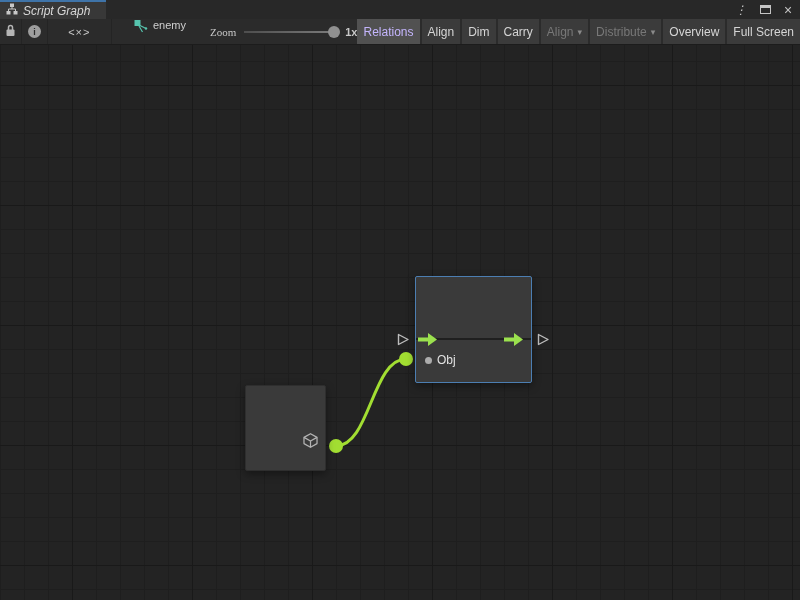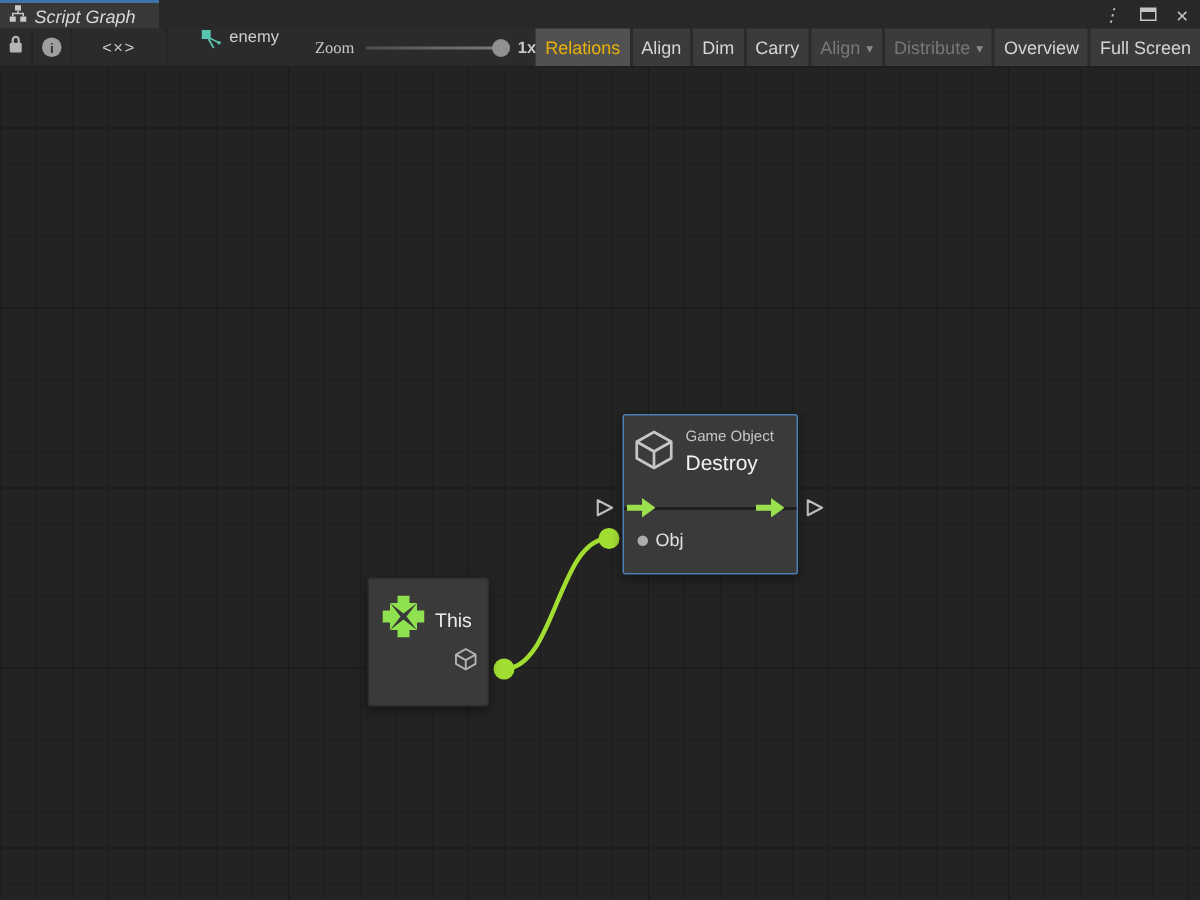--- a/index.html
+++ b/index.html
@@ -30,21 +30,21 @@
                 color:#C8C8C8; font-size:11px;font-family:Liberation Serif, serif; }
   .slider { margin-left:8px; display:flex; align-items:center; }
   .slider-track { width:88px; height:2px; background:linear-gradient(to right,#4E4E4E,#7A7A7A); }
   .slider-handle { width:12px; height:12px; border-radius:50%; background:#909090;
                    margin-left:-4px; }
   .zoom-value { margin-left:5px; color:#C8C8C8; font-size:11px; display:flex; align-items:center;font-weight:bold; }
   .btn-group { margin-left:auto; display:flex; gap:2px; }
   .tbtn { background:#3B3B3B; color:#D5D5D5; font-size:12px; border:none;
           padding:0 6px; display:flex; align-items:center; gap:4px; cursor:default;
           white-space:nowrap; }
-  .tbtn.active { background:#515151; color:#eab308; }
+  .tbtn.active { background:#515151; color:#c4b5fd; }
   .tbtn.disabled { color:#787878; }
   .tbtn .dd { font-size:9px; color:#8A8A8A; }
   .tbtn.gap-left { margin-left:0; }
 
   
   .canvas { position:relative; width:800px; height:555px; background-color:#232323;
     background-image:
       linear-gradient(to right, #191919 1px, transparent 1px),
       linear-gradient(to bottom, #191919 1px, transparent 1px),
       linear-gradient(to right, #1e1e1e 1px, transparent 1px),
@@ -178,60 +178,32 @@
       <polygon points="1.5,1.5 11,6.5 1.5,11.5" fill="none" stroke="#BDBDBD" stroke-width="1.4" stroke-linejoin="round"></polygon>
     </svg>
   </span>
   <span class="port-tri tri-right">
     <svg width="13" height="13" viewBox="0 0 13 13">
       <polygon points="1.5,1.5 11,6.5 1.5,11.5" fill="none" stroke="#BDBDBD" stroke-width="1.4" stroke-linejoin="round"></polygon>
     </svg>
   </span>
 
   <div class="node node-this">
-    <div class="this-row">
-      <span>
-        <svg width="28" height="28" viewBox="0 0 28 28">
-          <g fill="#8FE14F">
-            <polygon points="10,0 18,0 18,5 23,5 14,12 5,5 10,5"></polygon>
-            <polygon points="10,28 10,23 5,23 14,16 23,23 18,23 18,28"></polygon>
-            <polygon points="0,10 5,10 5,5 12,14 5,23 5,18 0,18"></polygon>
-            <polygon points="28,10 23,10 23,5 16,14 23,23 23,18 28,18"></polygon>
-          </g>
-        </svg>
-      </span>
-      <span class="this-title">This</span>
-    </div>
     <span class="this-port">
       <svg width="17" height="17" viewBox="0 0 30 30">
         <g stroke="#B4B4B4" stroke-width="2.2" fill="none" stroke-linejoin="round">
           <path d="M15,3 L26.5,9.5 L26.5,20.5 L15,27 L3.5,20.5 L3.5,9.5 Z"></path>
           <path d="M3.5,9.5 L15,16 L26.5,9.5"></path>
           <path d="M15,16 L15,27"></path>
         </g>
       </svg>
     </span>
   </div>
 
   <div class="node node-destroy">
-    <div class="destroy-header">
-      <span>
-        <svg width="30" height="30" viewBox="0 0 30 30">
-          <g stroke="#C6C6C6" stroke-width="1.8" fill="none" stroke-linejoin="round">
-            <path d="M15,3 L26.5,9.5 L26.5,20.5 L15,27 L3.5,20.5 L3.5,9.5 Z"></path>
-            <path d="M3.5,9.5 L15,16 L26.5,9.5"></path>
-            <path d="M15,16 L15,27"></path>
-          </g>
-        </svg>
-      </span>
-      <span>
-        <div class="destroy-cat">Game Object</div>
-        <div class="destroy-title">Destroy</div>
-      </span>
-    </div>
     <div class="flow-line"></div>
     <span class="arrow-in">
       <svg width="19" height="13" viewBox="0 0 19 13">
         <rect x="0" y="4.5" width="10" height="4" fill="#9BE14E"></rect>
         <polygon points="10,0 19,6.5 10,13" fill="#9BE14E"></polygon>
       </svg>
     </span>
     <span class="arrow-out">
       <svg width="19" height="13" viewBox="0 0 19 13">
         <rect x="0" y="4.5" width="10" height="4" fill="#9BE14E"></rect>

